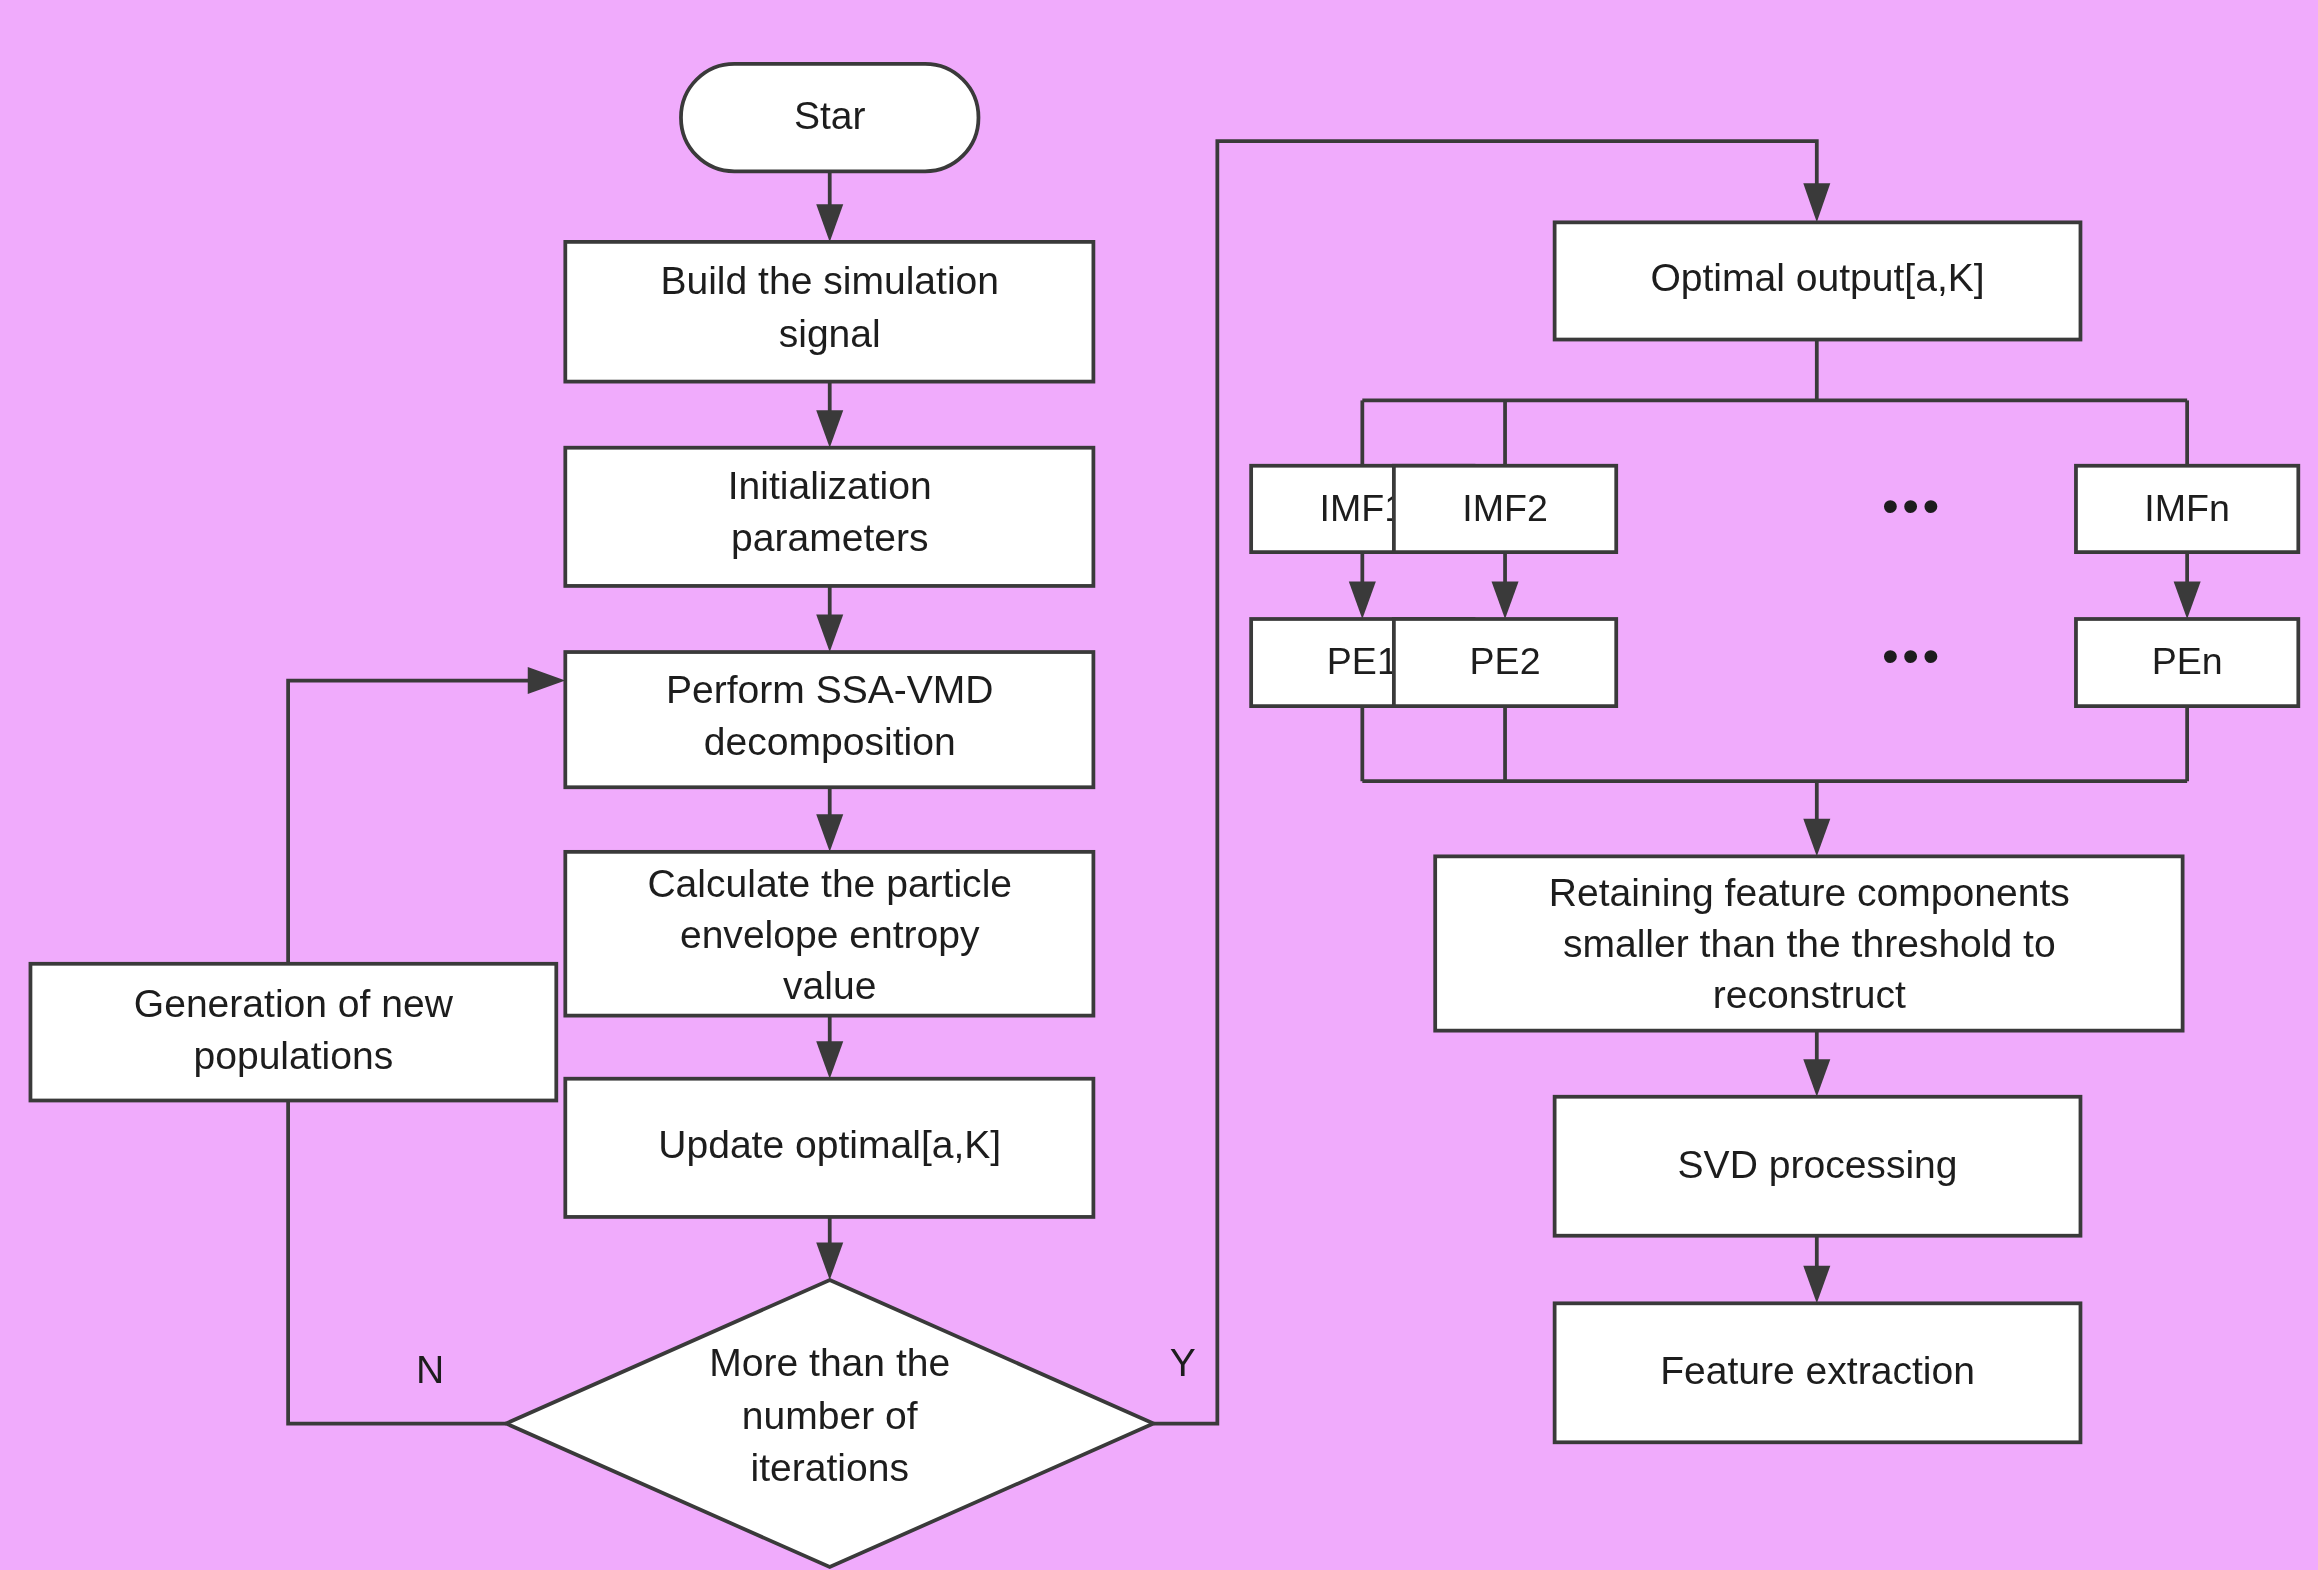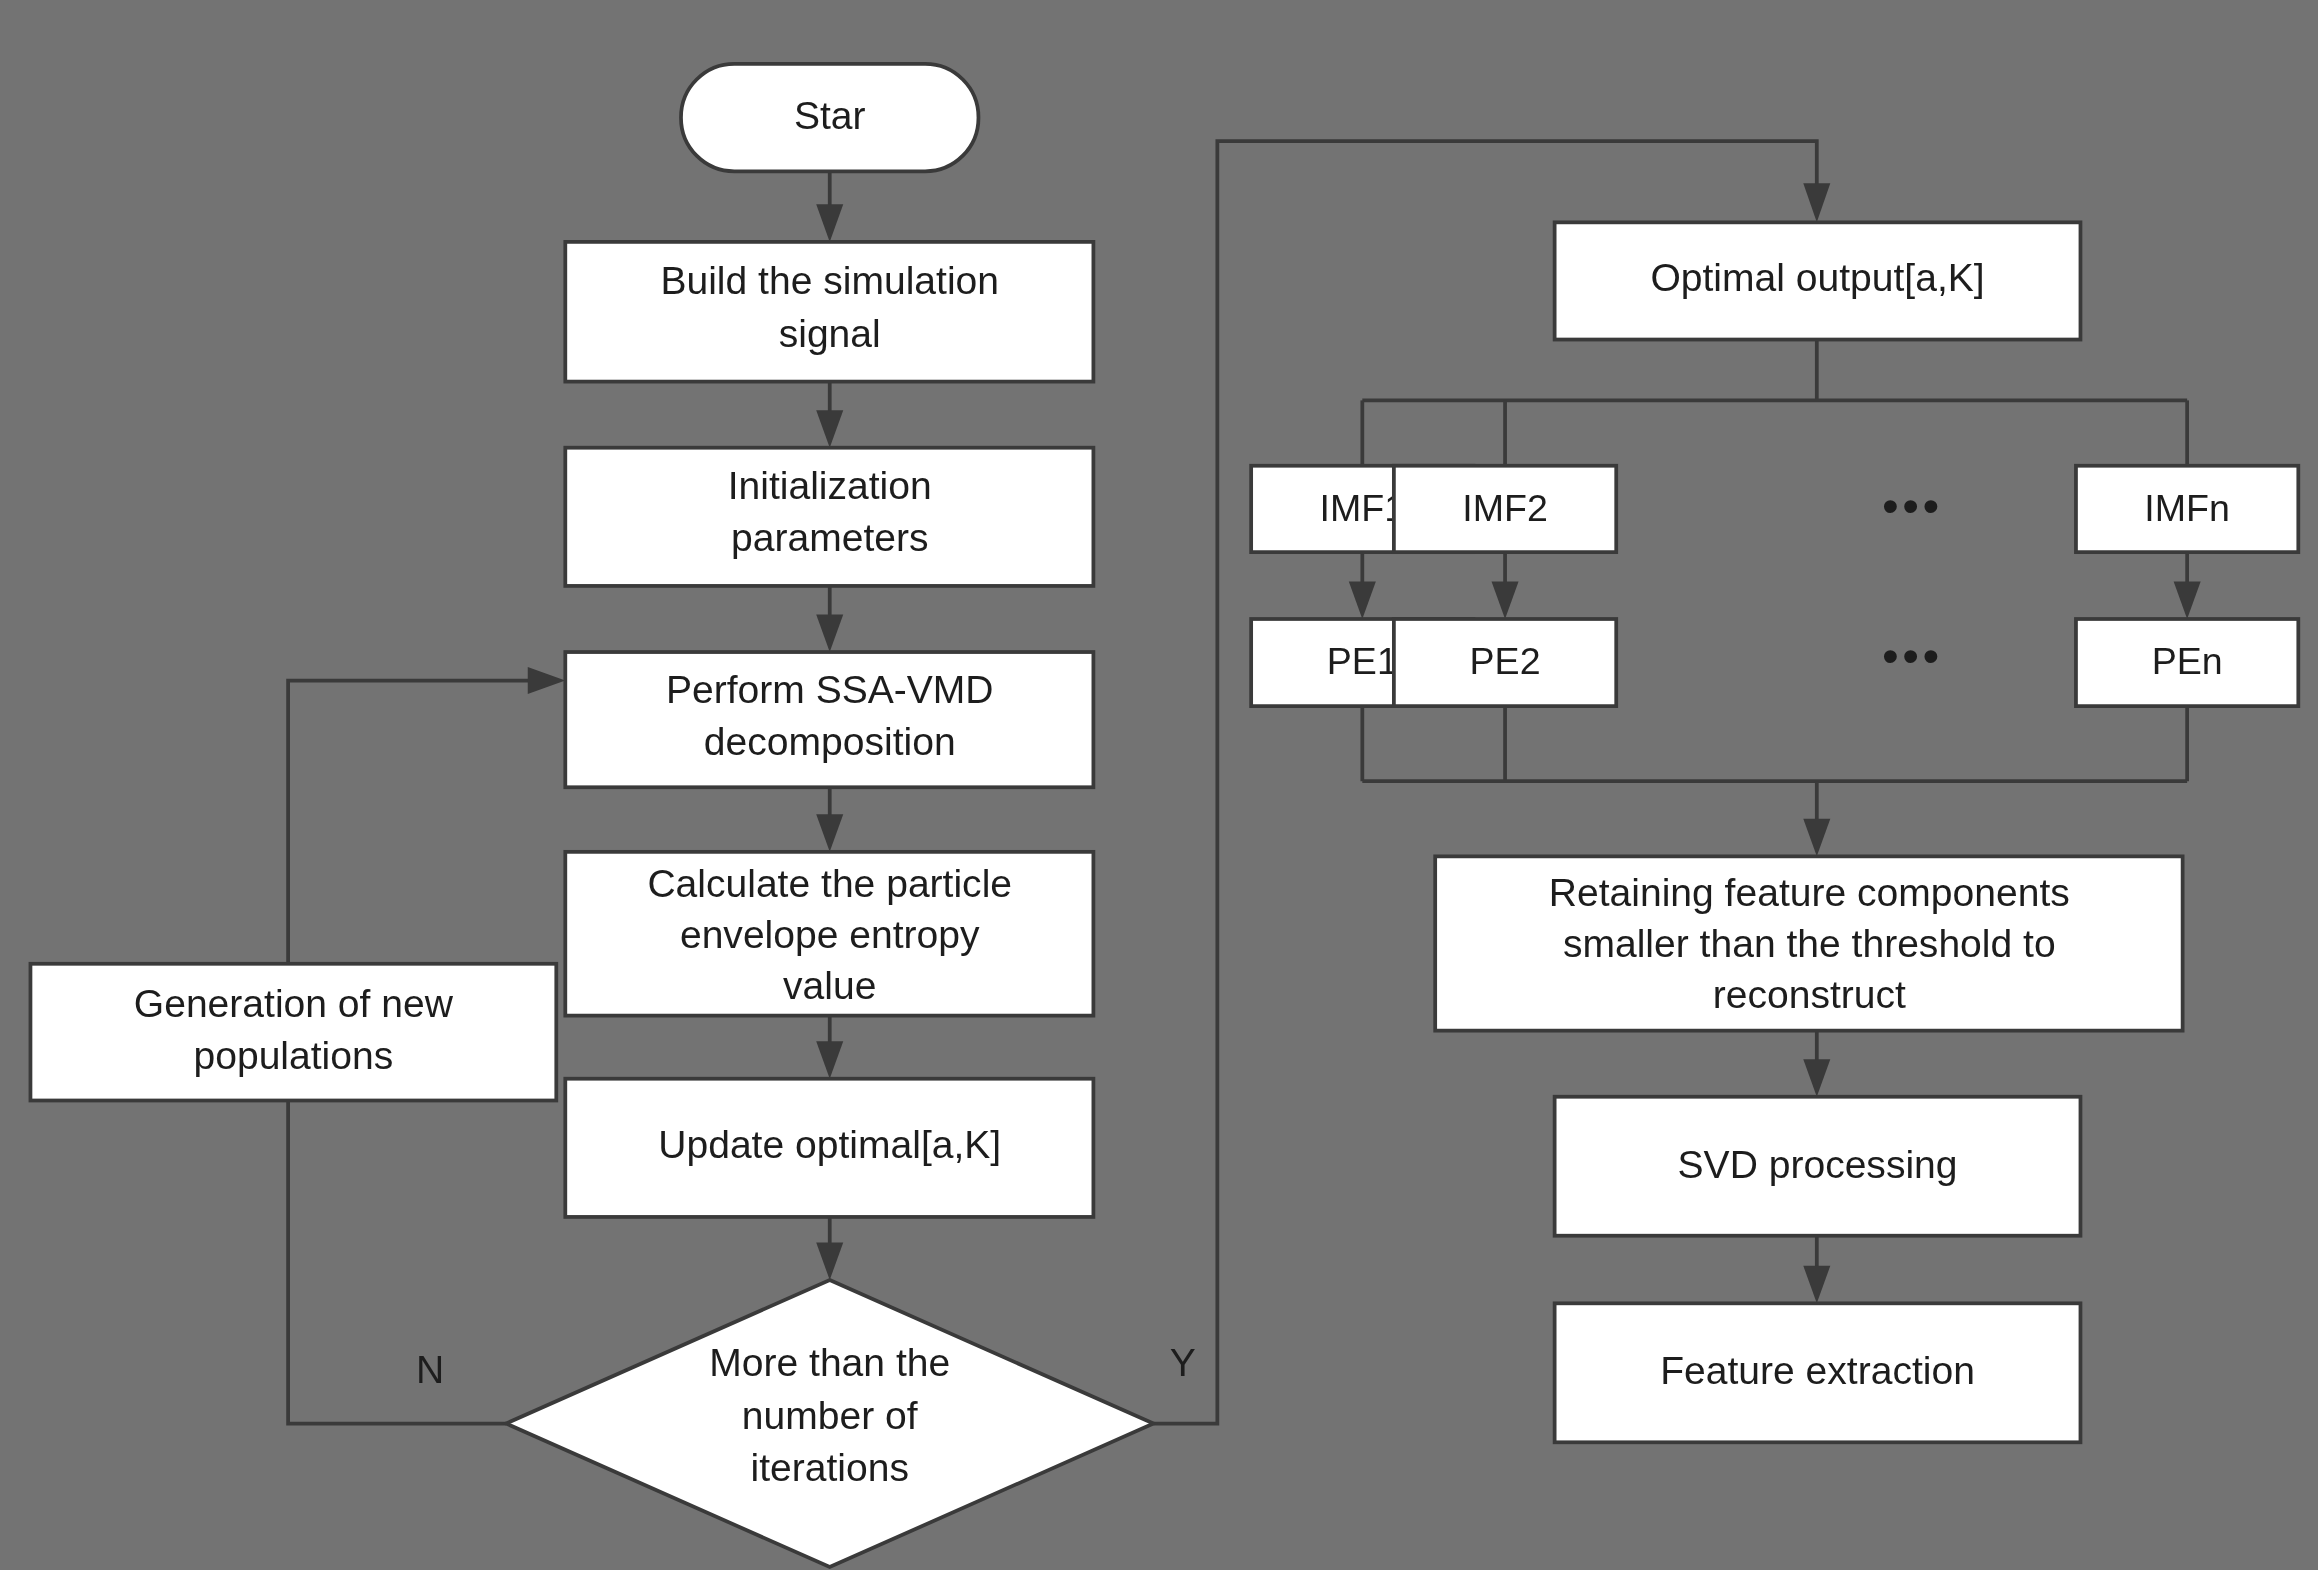--- a/index.html
+++ b/index.html
@@ -4,21 +4,21 @@
 <style>
   html, body {
     margin: 0;
     padding: 0;
     background: #ffffff;
   }
   #canvas-wrap {
     position: relative;
     width: 2319px;
     height: 1570px;
-    background: #737373;
+    background: #f0abfc;
     overflow: hidden;
   }
   svg#flowchart {
     position: absolute;
     top: 0;
     left: 0;
     width: 2319px;
     height: 1570px;
     display: block;
   }

